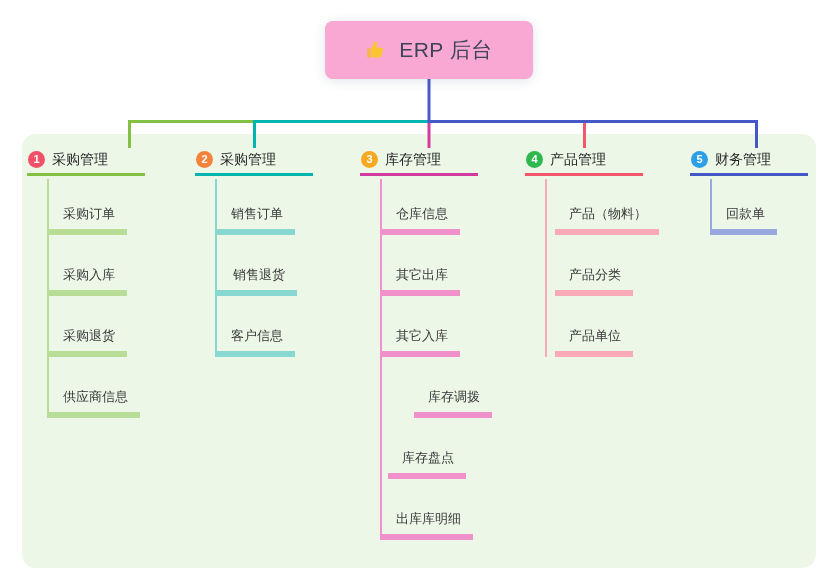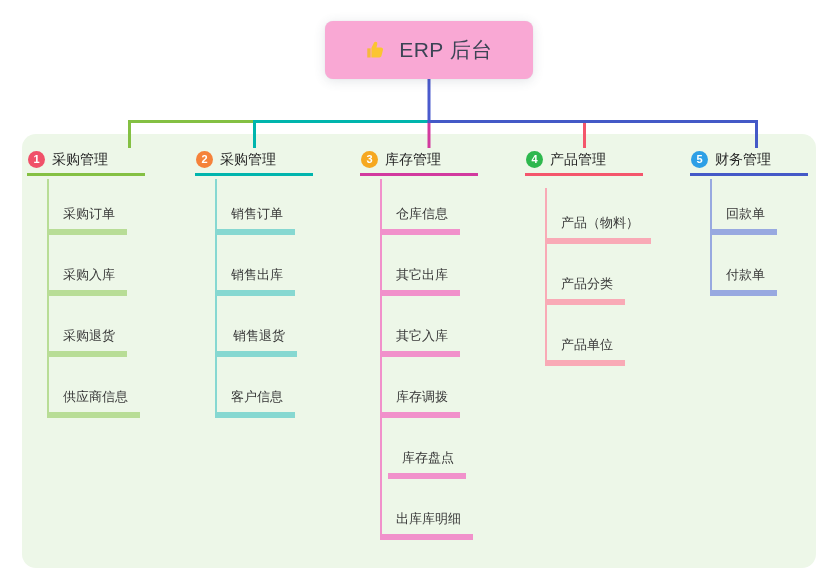--- a/index.html
+++ b/index.html
@@ -56,47 +56,45 @@
         <div class="child" style="border-bottom-color: rgb(184, 221, 150);">采购入库</div>
         <div class="child" style="border-bottom-color: rgb(184, 221, 150);">采购退货</div>
         <div class="child" style="border-bottom-color: rgb(184, 221, 150);">供应商信息</div>
       </div>
       <div class="branch-head" style="left: 195px; top: 146px; border-bottom-color: rgb(0, 181, 173);">
         <span class="badge" style="background: rgb(245, 130, 58);">2</span>
         <span class="branch-label">采购管理</span>
       </div>
       <div class="children" style="left: 215px; top: 179px; border-left-color: rgb(134, 216, 209);">
         <div class="child" style="border-bottom-color: rgb(134, 216, 209);">销售订单</div>
-        <div class="child" style="border-bottom-color: rgb(134, 216, 209);">销售出库</div>
         <div class="child" style="border-bottom-color: rgb(134, 216, 209); padding-left: 16px;">销售退货</div>
         <div class="child" style="border-bottom-color: rgb(134, 216, 209);">客户信息</div>
       </div>
       <div class="branch-head" style="left: 360px; top: 146px; border-bottom-color: rgb(210, 58, 159);">
         <span class="badge" style="background: rgb(246, 168, 32);">3</span>
         <span class="branch-label">库存管理</span>
       </div>
       <div class="children" style="left: 380px; top: 179px; border-left-color: rgb(241, 145, 203);">
         <div class="child" style="border-bottom-color: rgb(241, 145, 203);">仓库信息</div>
         <div class="child" style="border-bottom-color: rgb(241, 145, 203);">其它出库</div>
         <div class="child" style="border-bottom-color: rgb(241, 145, 203);">其它入库</div>
-        <div class="child" style="border-bottom-color: rgb(241, 145, 203);">库存调拨</div>
+        <div class="child" style="border-bottom-color: rgb(241, 145, 203); margin-left: 32px;">库存调拨</div>
         <div class="child" style="border-bottom-color: rgb(241, 145, 203); margin-left: 6px;">库存盘点</div>
         <div class="child" style="border-bottom-color: rgb(241, 145, 203);">出库库明细</div>
       </div>
       <div class="branch-head" style="left: 525px; top: 146px; border-bottom-color: rgb(244, 86, 108);">
         <span class="badge" style="background: rgb(46, 184, 78);">4</span>
         <span class="branch-label">产品管理</span>
       </div>
-      <div class="children" style="left: 545px; top: 188px; border-left-color: rgb(249, 170, 182);">
+      <div class="children" style="left: 545px; top: 179px; border-left-color: rgb(249, 170, 182); padding-left: 8px;">
         <div class="child" style="border-bottom-color: rgb(249, 170, 182);">产品（物料）</div>
         <div class="child" style="border-bottom-color: rgb(249, 170, 182);">产品分类</div>
         <div class="child" style="border-bottom-color: rgb(249, 170, 182);">产品单位</div>
       </div>
       <div class="branch-head" style="left: 690px; top: 146px; border-bottom-color: rgb(68, 89, 199);">
         <span class="badge" style="background: rgb(45, 159, 230);">5</span>
         <span class="branch-label">财务管理</span>
       </div>
       <div class="children" style="left: 710px; top: 179px; border-left-color: rgb(152, 169, 224);">
         <div class="child" style="border-bottom-color: rgb(152, 169, 224);">回款单</div>
-        <div class="child" style="border-bottom-color: rgb(152, 169, 224);">付款单</div>
       </div>
     </div>
 </div>
 
 </body></html>

